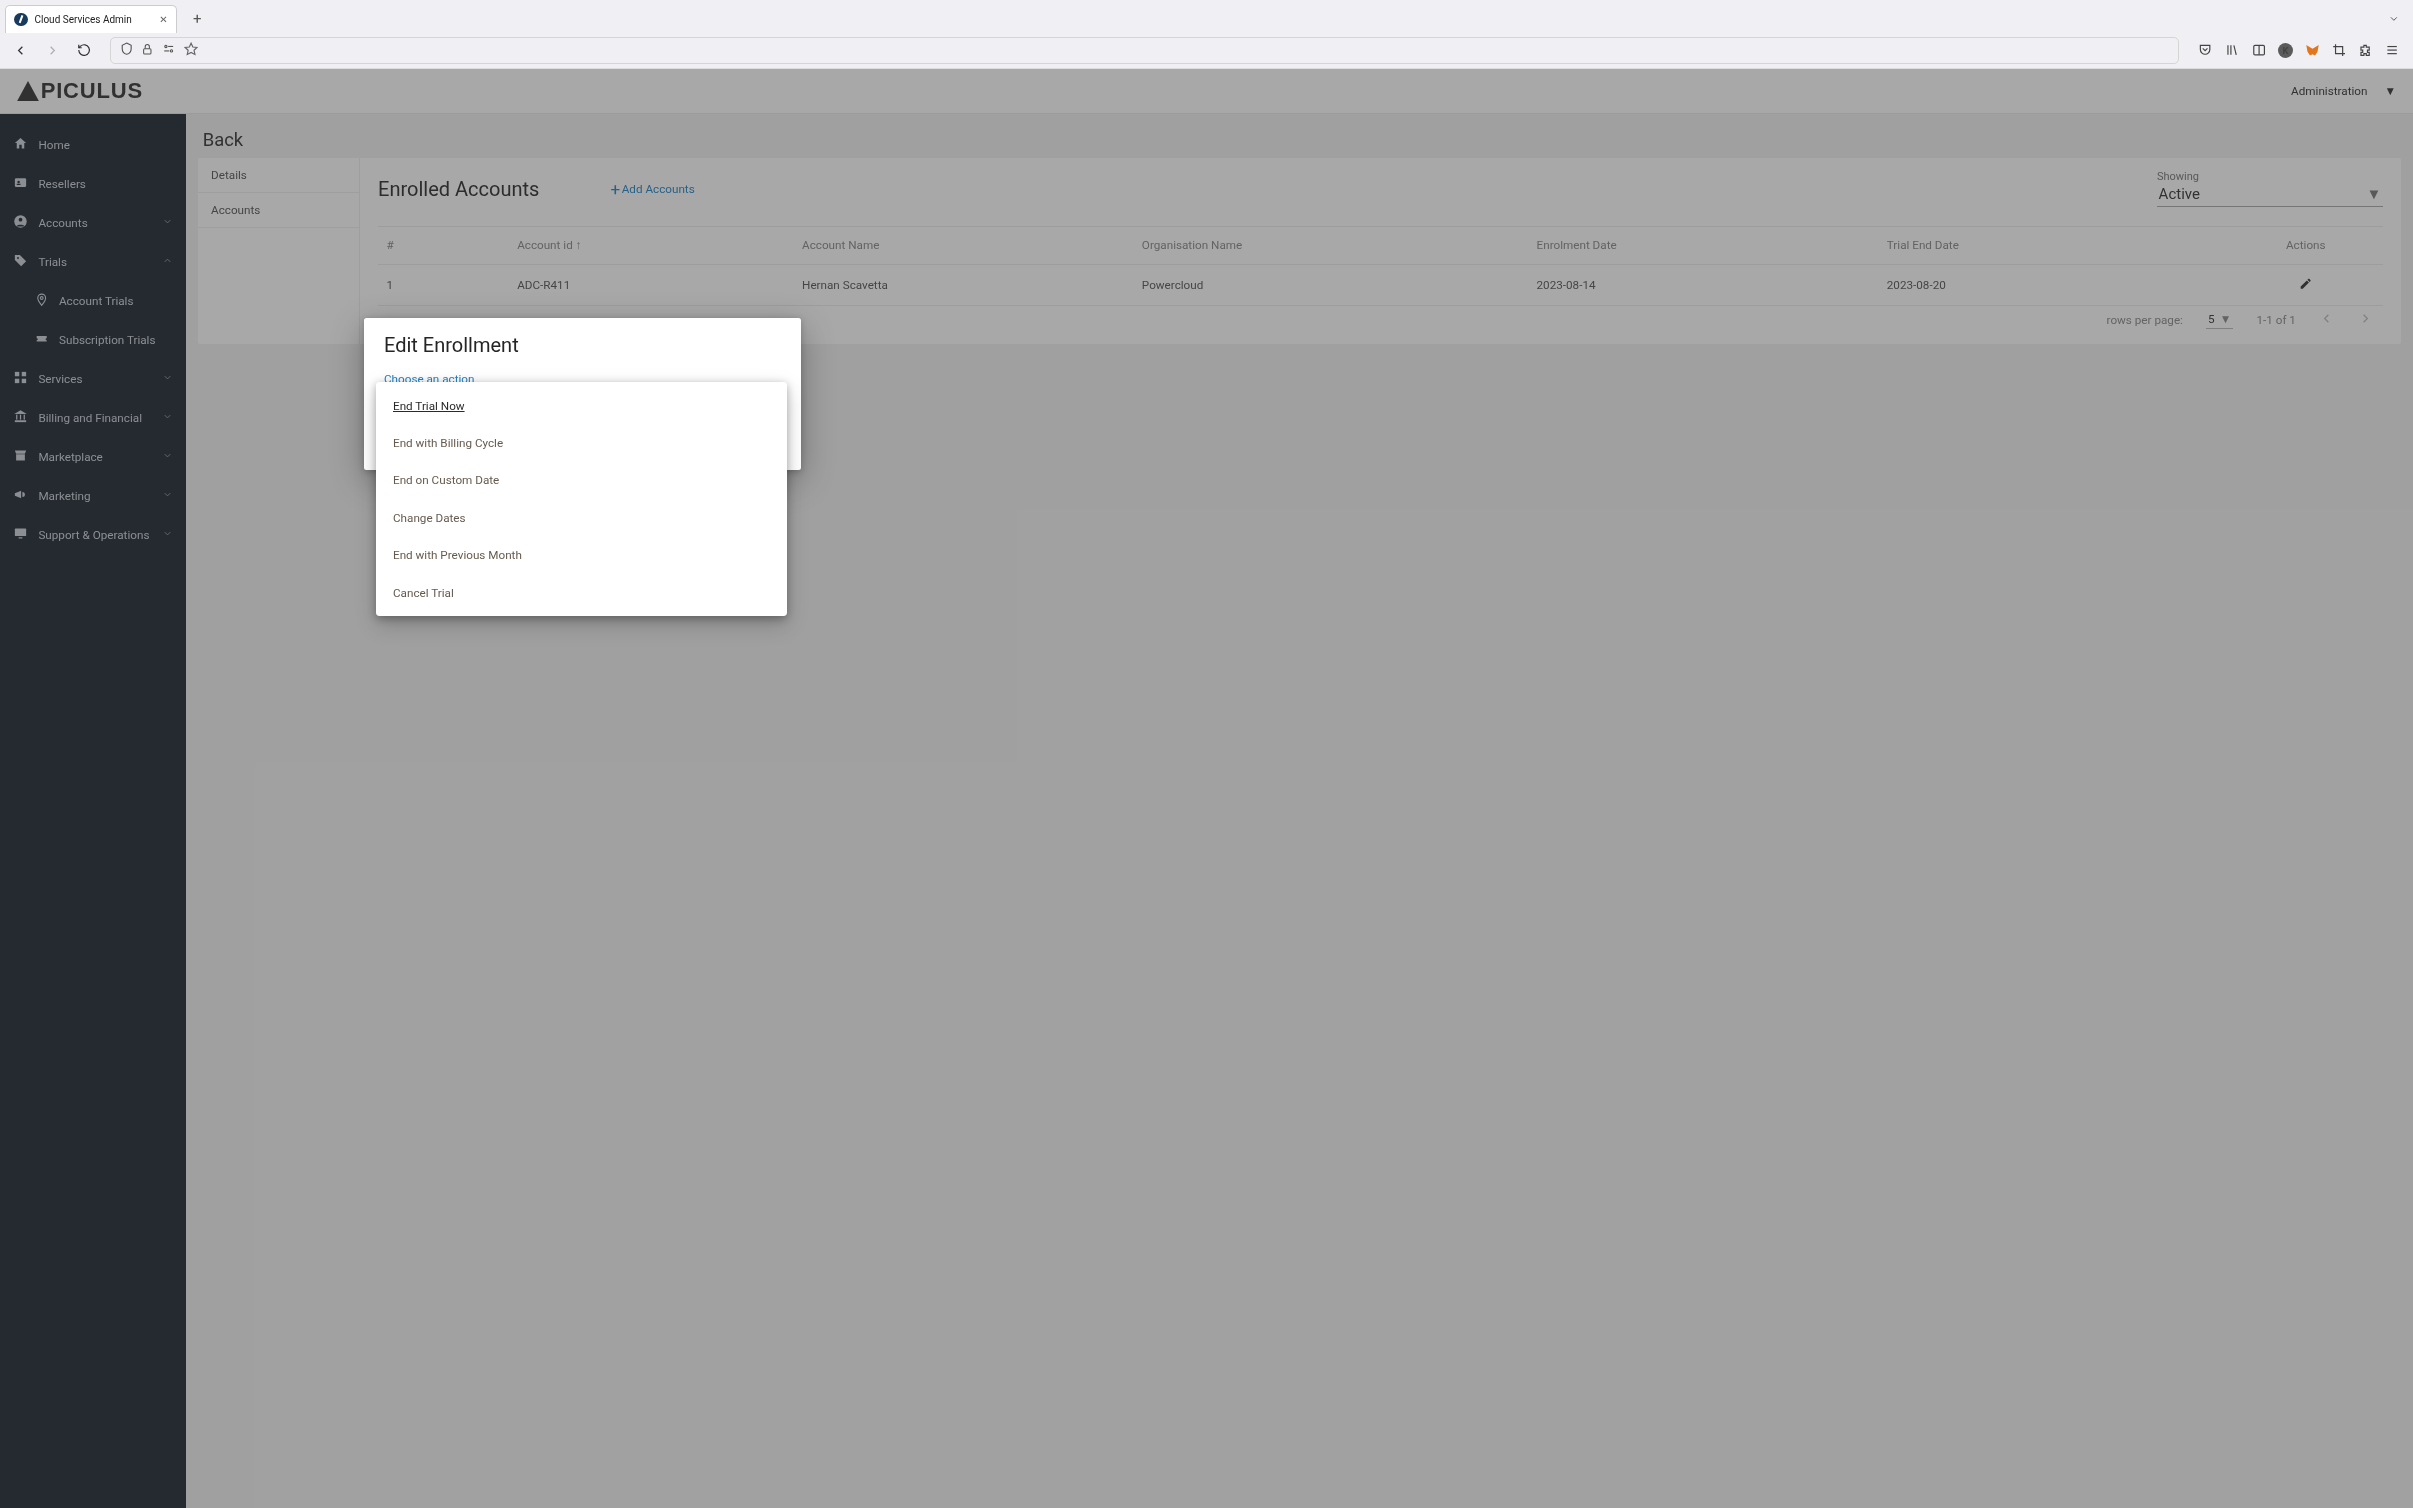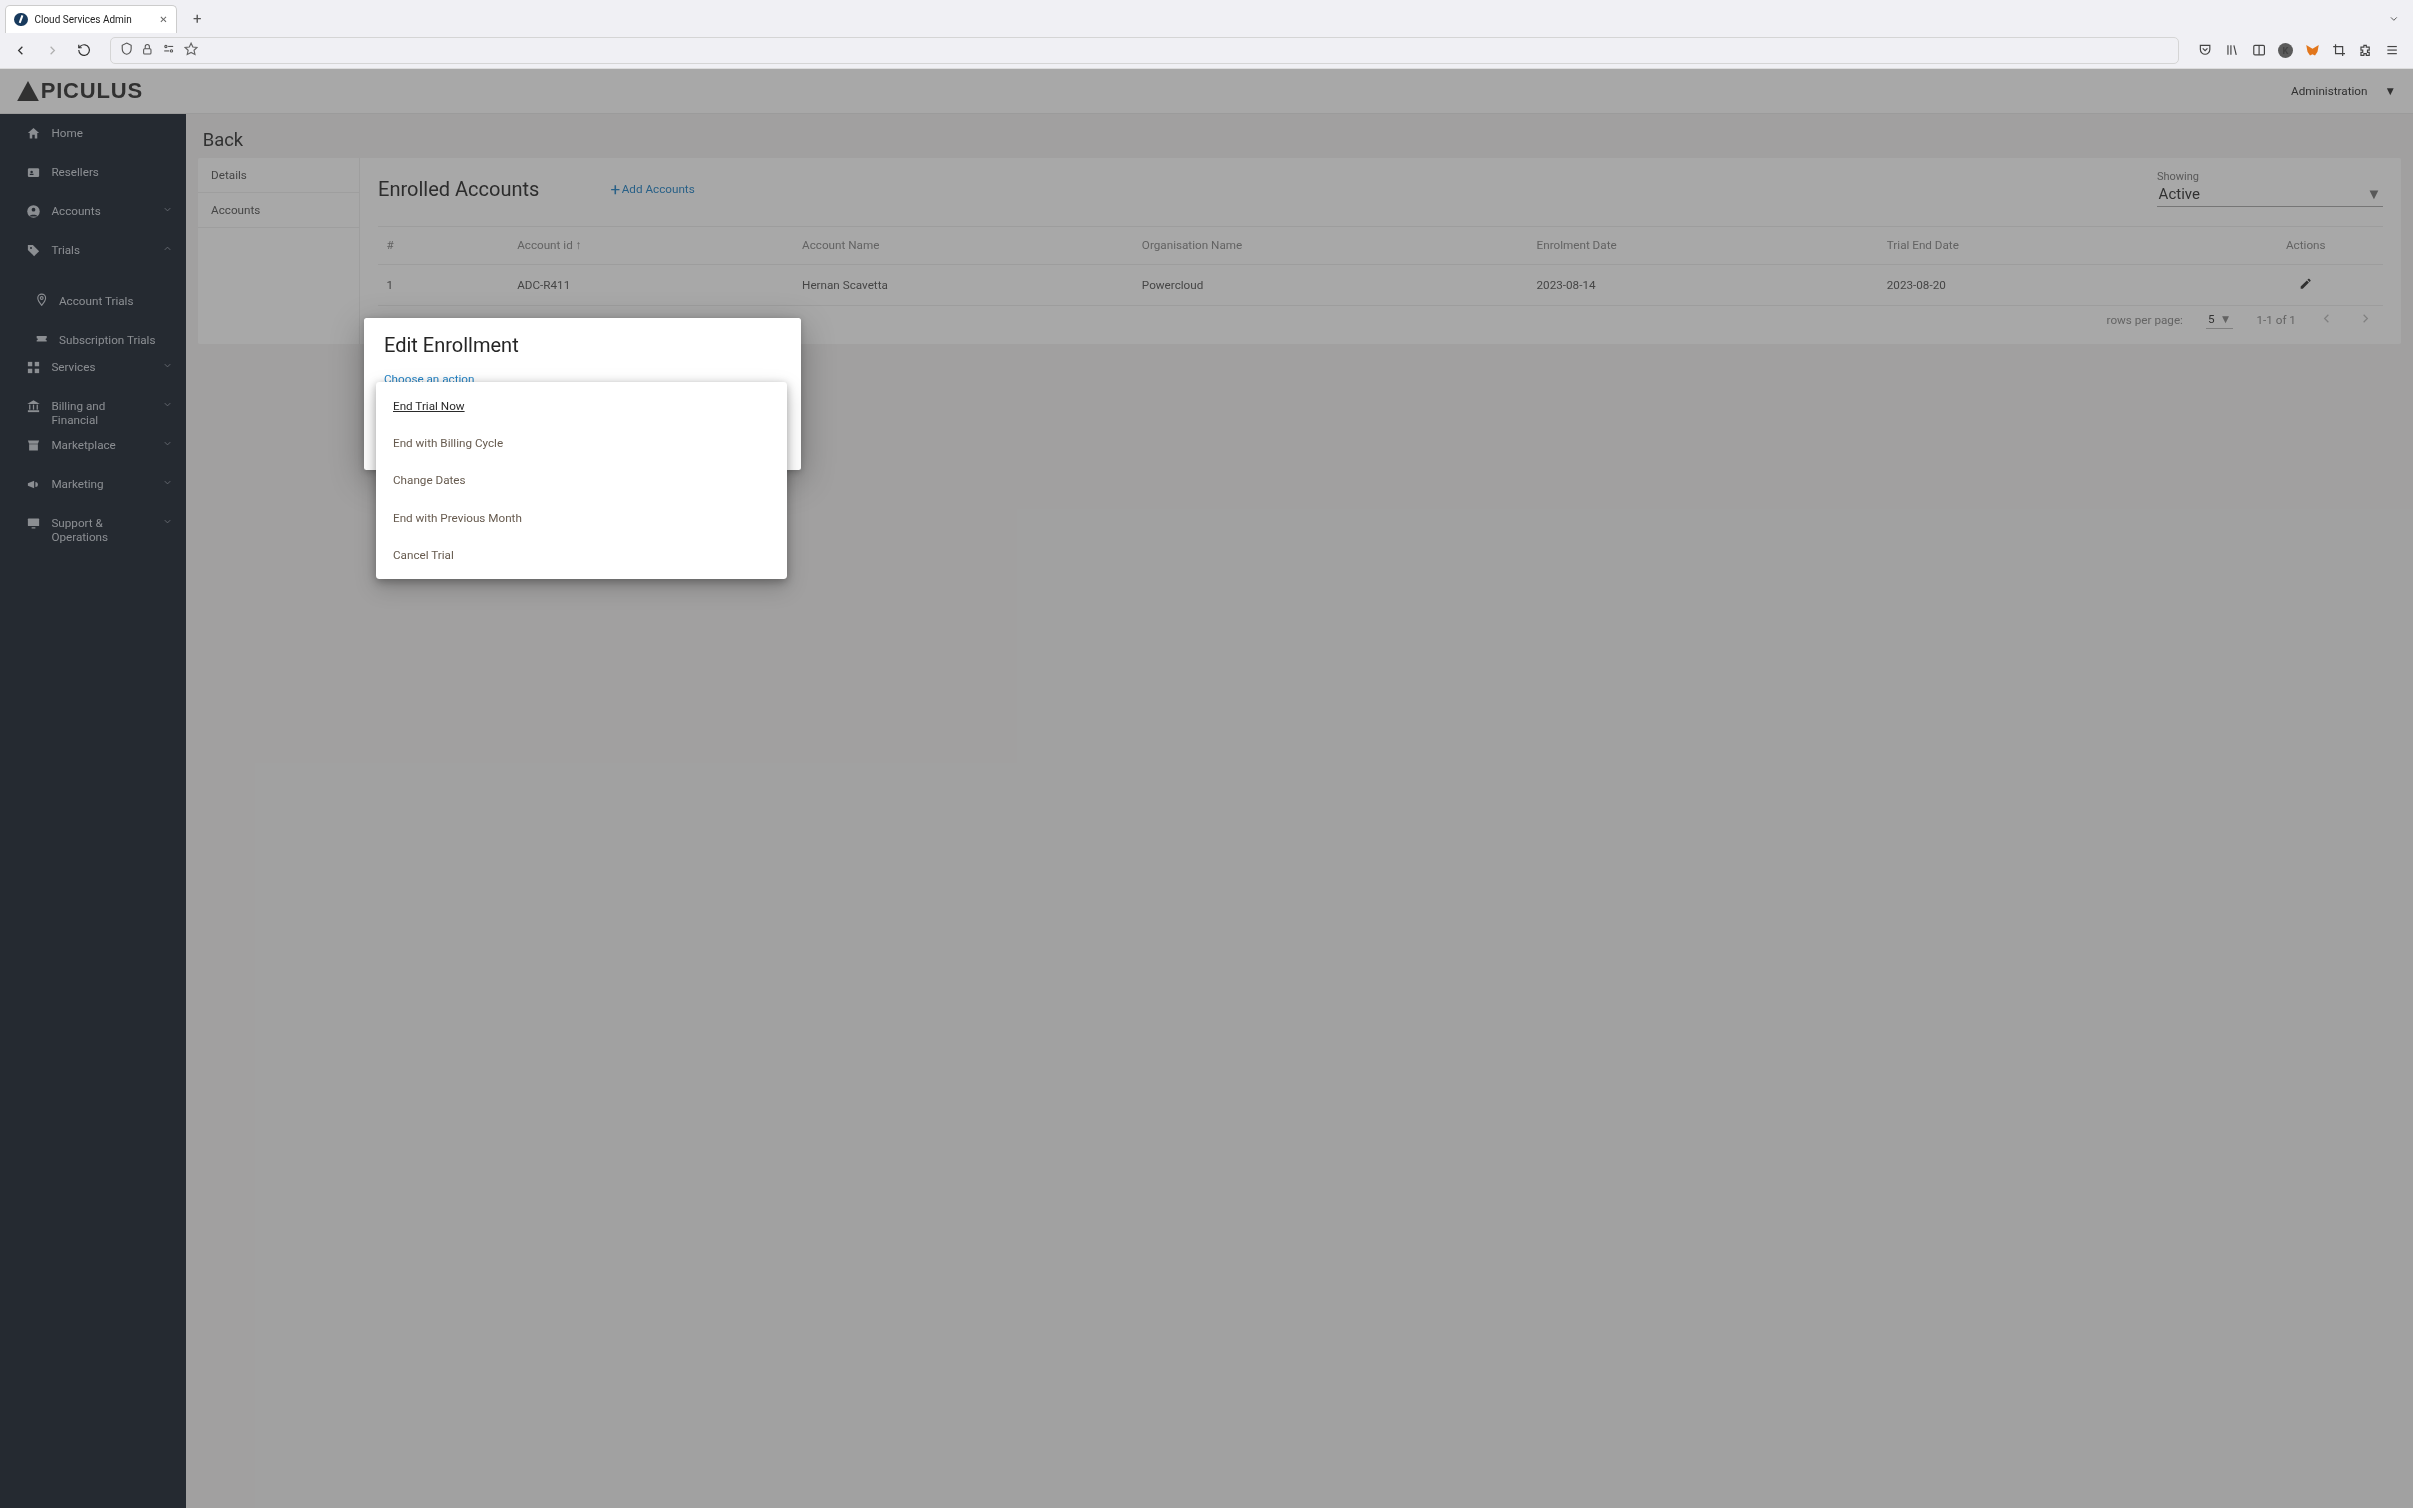--- a/index.html
+++ b/index.html
@@ -32,21 +32,21 @@
 .app { position: absolute; inset: 0; display: flex; flex-direction: column; background: #fff; }
 
 
 .app-header { height: 45px; background: #fff; display: flex; align-items: center; padding: 0 17px; border-bottom: 0.8px solid #e8e8e8; }
 .logo { font-size: 22px; font-weight: 900; letter-spacing: 0.8px; color: #333; display: flex; align-items: center; gap: 1.7px; font-family: Arial, sans-serif; }
 .admin-menu { margin-left: auto; color: #333; display: flex; align-items: center; gap: 17px; cursor: pointer; }
 
 
 .app-body { flex: 1; display: flex; min-height: 0; }
 .sidebar { width: 186px; background: #1e2633; color: #cdd2d9; display: flex; flex-direction: column; padding-top: 11.7px; }
-.side-item { display: flex; align-items: flex-start; height: 39px; padding: 0 13.4px; gap: 10px; color: #cdd2d9; cursor: pointer; margin-left: 13px; }
+.side-item { display: flex; align-items: center; height: 39px; padding: 0 13.4px; gap: 10px; color: #cdd2d9; cursor: pointer; }
 .side-item .chev { margin-left: auto; color: #8f97a3; }
 .side-sub { padding-left: 34px; height: 39px; display: flex; align-items: center; gap: 10px; color: #cdd2d9; cursor: pointer; }
 
 .main { flex: 1; background: #f3f2f2; padding: 10px 11.7px; overflow: auto; }
 .back-link { font-size: 18.4px; color: #333; margin: 5px 0 8.4px 5px; font-weight: 400; }
 .panel { background: #fff; display: flex; border-radius: 1.7px; }
 .side-tabs { width: 162px; border-right: 0.8px solid #eee; }
 .side-tabs .tab-item { padding: 10px 13.4px; color: #555; border-bottom: 0.8px solid #eee; cursor: pointer; }
 
 .content { flex: 1; padding: 11.7px 18.4px 15px; }
@@ -395,18 +395,19 @@
   <div class="dim-overlay"></div>
 
   <div class="modal">
     <div class="modal-title">Edit Enrollment</div>
     <div class="choose-label">Choose an action</div>
   </div>
 
   <div class="dropdown-panel">
     <div class="dd-item primary">End Trial Now</div>
     <div class="dd-item">End with Billing Cycle</div>
+    <div class="dd-item">End on Custom Date</div>
     <div class="dd-item">Change Dates</div>
     <div class="dd-item">End with Previous Month</div>
     <div class="dd-item">Cancel Trial</div>
   </div>
 </div>
 
 
 </body></html>

